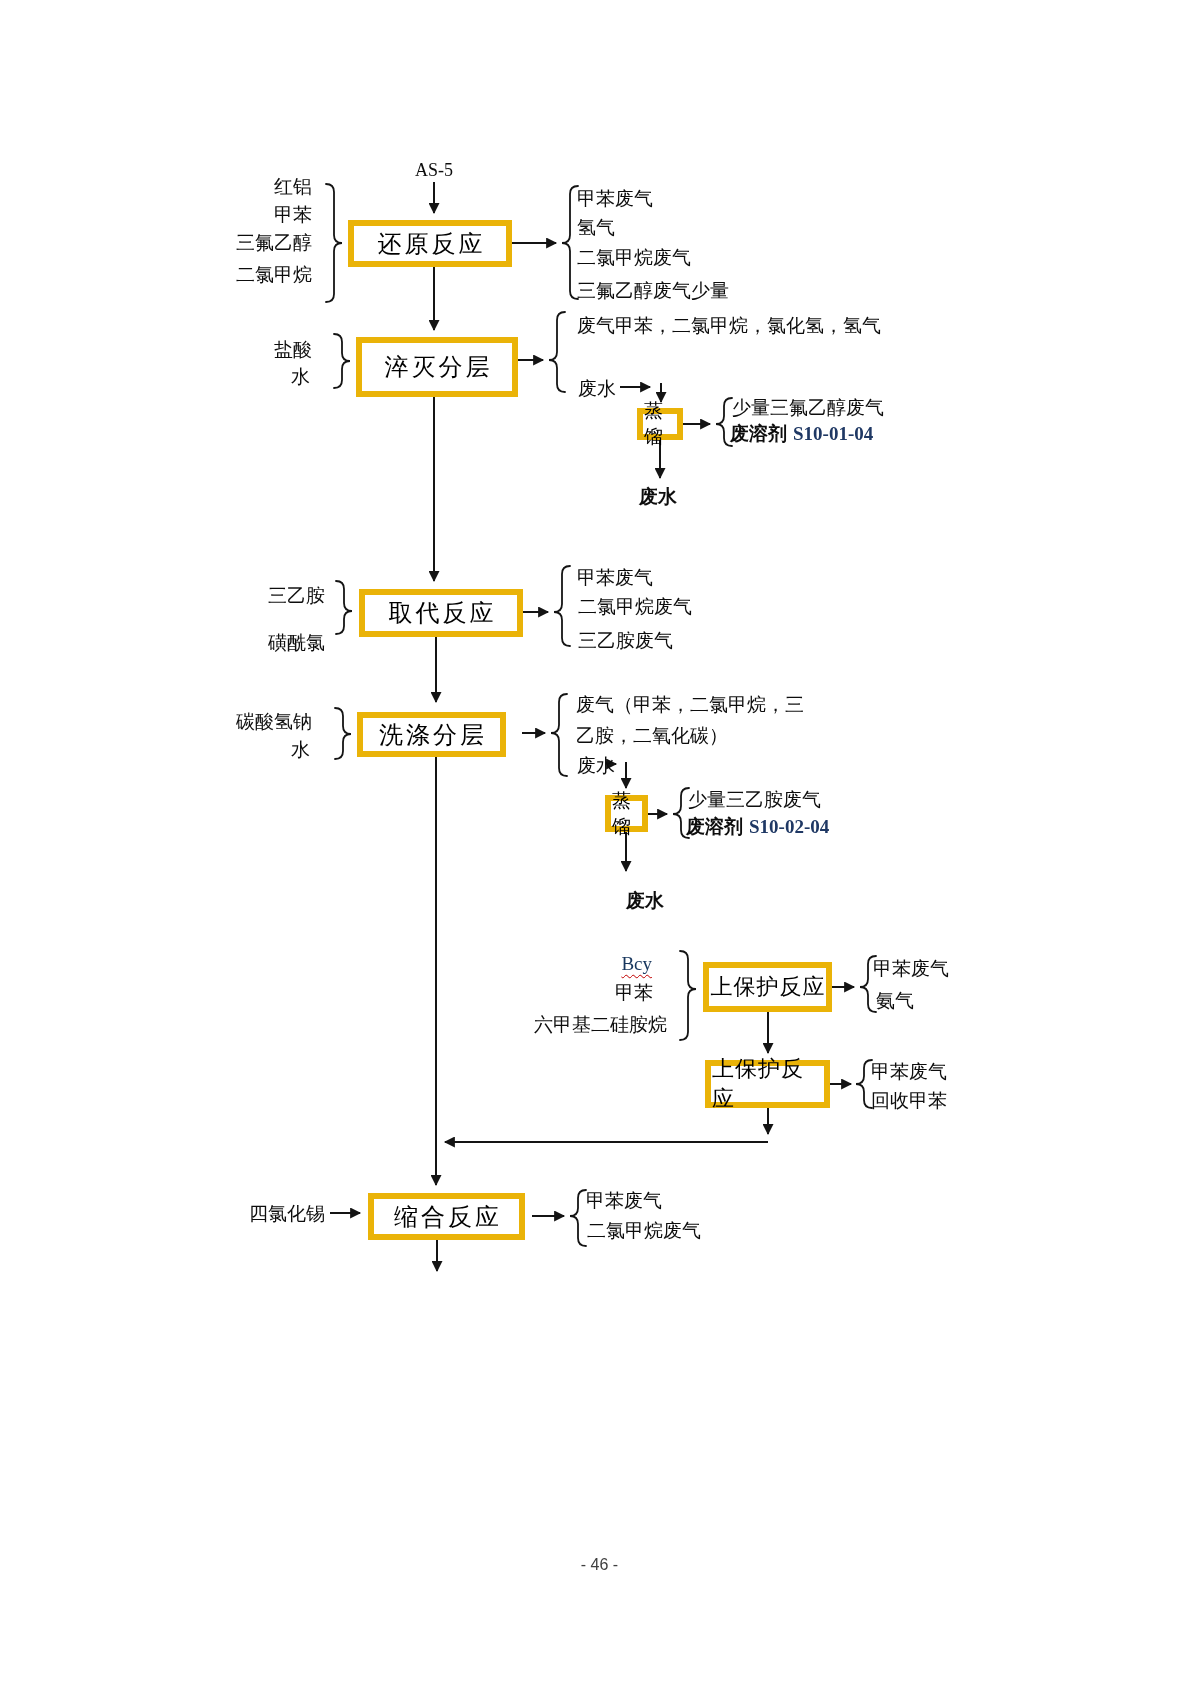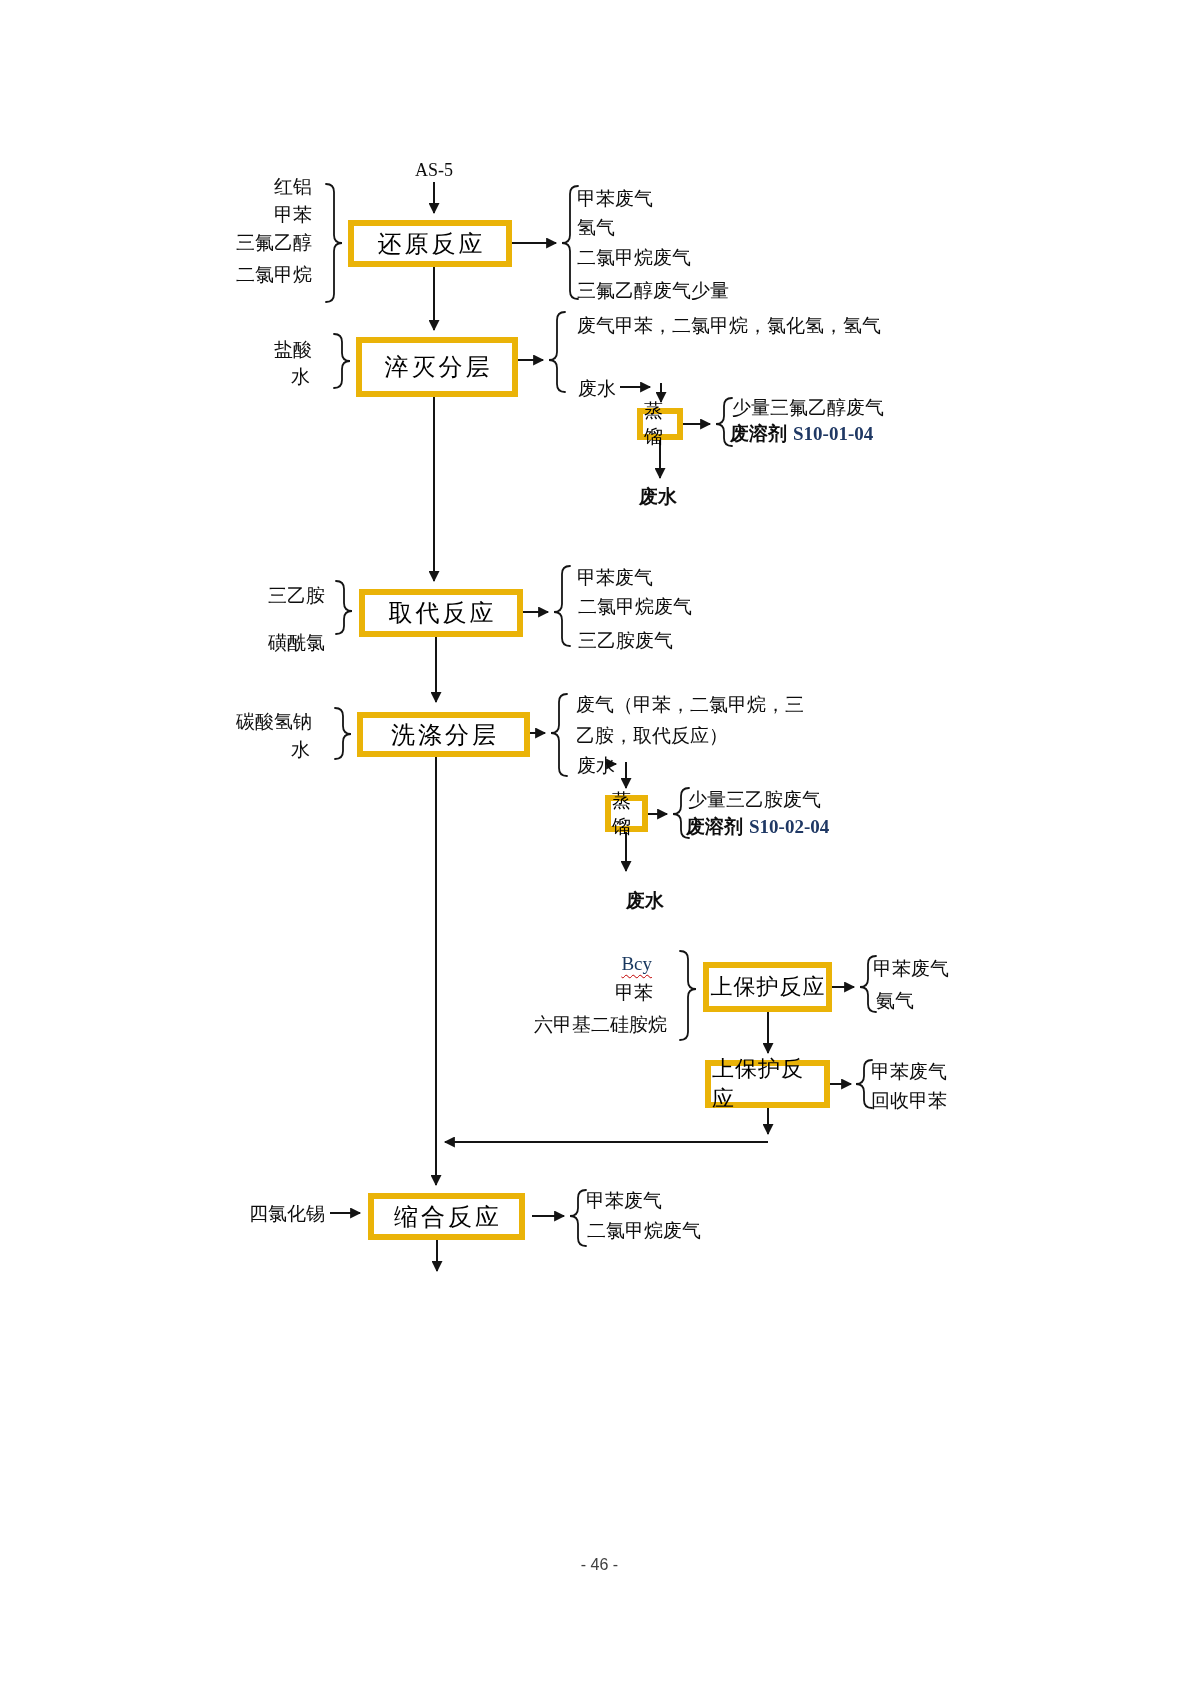--- a/index.html
+++ b/index.html
@@ -71,21 +71,21 @@
       <path d="M 872 1060 Q 864 1060 864 1068 L 864 1076 Q 864 1084 856 1084 Q 864 1084 864 1092 L 864 1100 Q 864 1108 872 1108" class="brace"></path>
       <path d="M 586 1190 Q 578 1190 578 1198 L 578 1208 Q 578 1216 570 1216 Q 578 1216 578 1224 L 578 1238 Q 578 1246 586 1246" class="brace"></path>
     </svg>
 
   <div class="t" style="left:404px;top:160px;width:60px;text-align:center;font-size:18px;">AS-5</div>
 
   <div class="box" style="left:348px;top:220px;width:164px;height:47px;">还原反应</div>
   <div class="box" style="left:356px;top:337px;width:162px;height:60px;">淬灭分层</div>
   <div class="box sm" style="left:637px;top:408px;width:46px;height:32px;">蒸馏</div>
   <div class="box" style="left:359px;top:589px;width:164px;height:48px;">取代反应</div>
-  <div class="box" style="left:357px;top:712px;width:173px;height:45px;">洗涤分层</div>
+  <div class="box" style="left:357px;top:712px;width:149px;height:45px;">洗涤分层</div>
   <div class="box sm" style="left:605px;top:795px;width:43px;height:37px;">蒸馏</div>
   <div class="box md" style="left:703px;top:962px;width:129px;height:50px;">上保护反应</div>
   <div class="box md" style="left:705px;top:1060px;width:125px;height:48px;">上保护反应</div>
   <div class="box" style="left:368px;top:1193px;width:157px;height:47px;">缩合反应</div>
 
   <div class="t" style="right:887px;top:176px;">红铝</div>
   <div class="t" style="right:887px;top:204px;">甲苯</div>
   <div class="t" style="right:887px;top:232px;">三氟乙醇</div>
   <div class="t" style="right:887px;top:264px;">二氯甲烷</div>
 
@@ -110,21 +110,21 @@
   <div class="t" style="right:874px;top:632px;">磺酰氯</div>
 
   <div class="t" style="left:577px;top:567px;">甲苯废气</div>
   <div class="t" style="left:578px;top:596px;">二氯甲烷废气</div>
   <div class="t" style="left:578px;top:630px;">三乙胺废气</div>
 
   <div class="t" style="right:887px;top:711px;">碳酸氢钠</div>
   <div class="t" style="right:889px;top:739px;">水</div>
 
   <div class="t" style="left:576px;top:694px;">废气（甲苯，二氯甲烷，三</div>
-  <div class="t" style="left:576px;top:725px;">乙胺，取代反应）</div>
+  <div class="t" style="left:576px;top:725px;">乙胺，二氧化碳）</div>
   <div class="t" style="left:577px;top:755px;">废水</div>
 
   <div class="t" style="left:688px;top:789px;">少量三乙胺废气</div>
   <div class="t b" style="left:686px;top:816px;">
     <span>废溶剂</span><span class="code">S10-02-04</span>
   </div>
   <div class="t b" style="left:626px;top:890px;">废水</div>
 
   <div class="t bcy" style="right:547px;top:953px;">Bcy</div>
   <div class="t" style="right:546px;top:982px;">甲苯</div>

